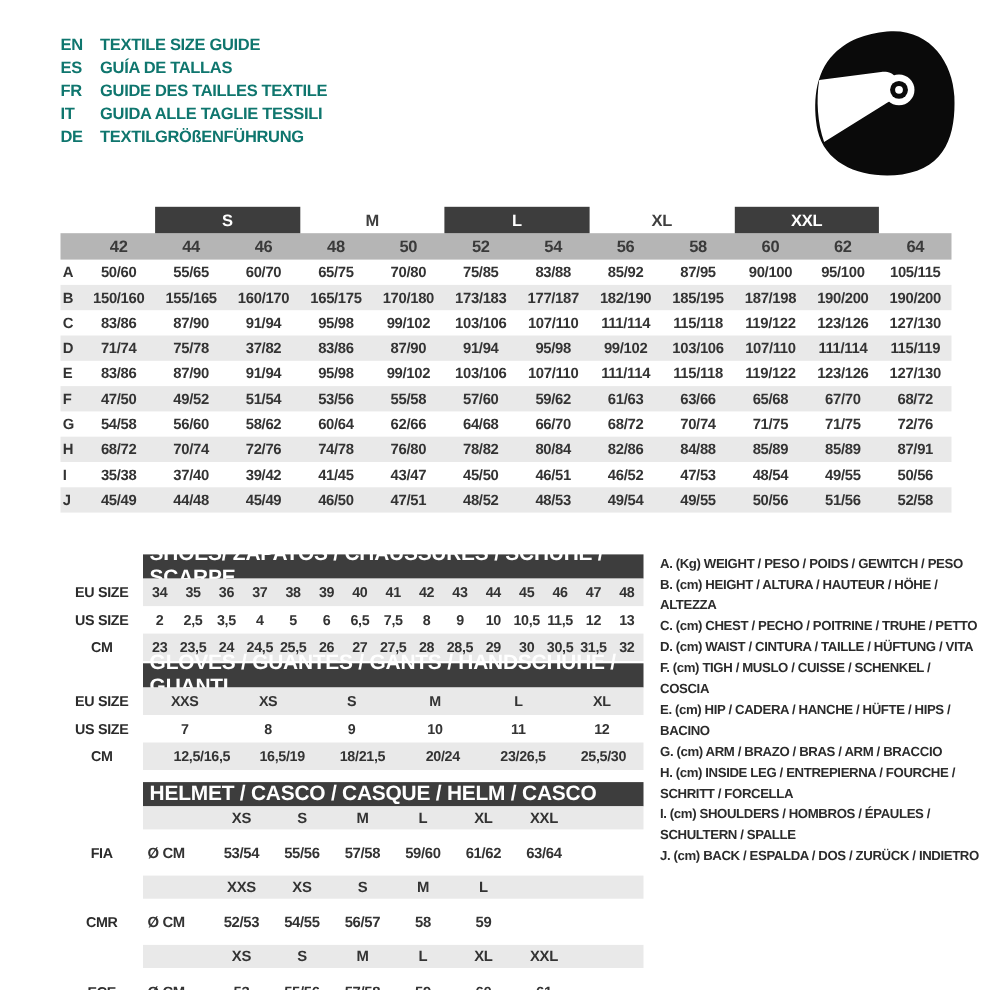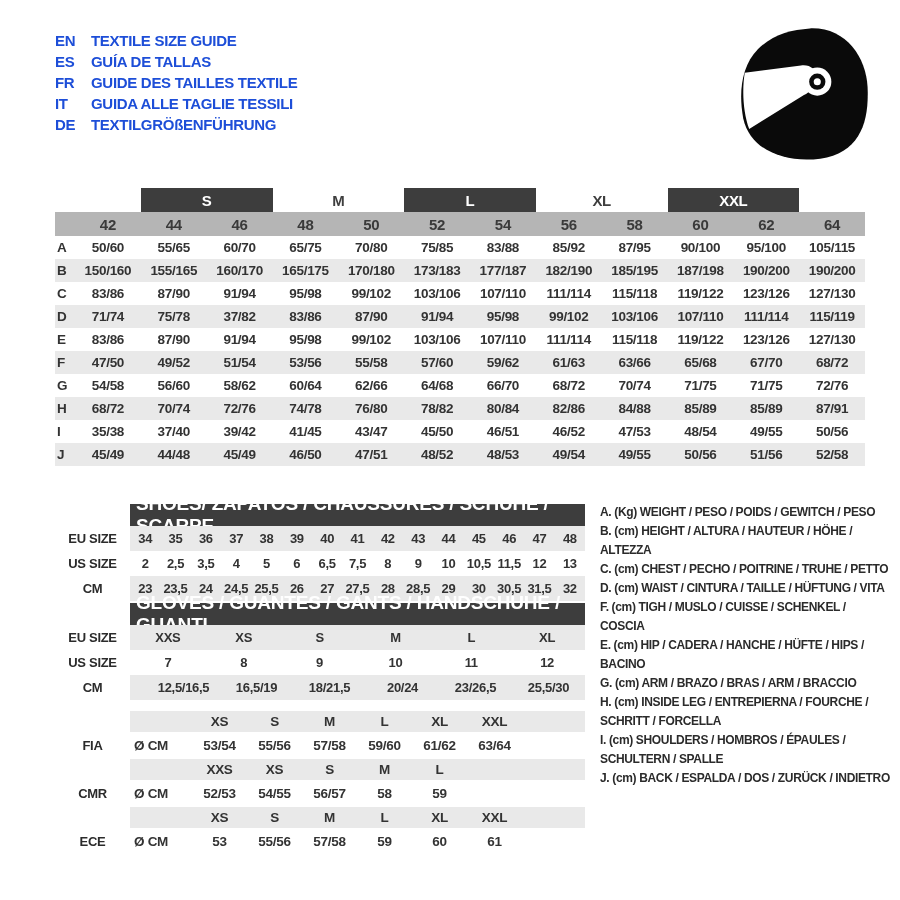--- a/index.html
+++ b/index.html
@@ -3,21 +3,21 @@
 <meta charset="utf-8">
 <style>
   html,body{margin:0;padding:0;}
   body{
     width:900px;height:900px;position:relative;background:#ffffff;
     font-family:"Liberation Sans",sans-serif;color:#2f2f2f;overflow:hidden;
   }
   
   #lang-header{position:absolute;left:55px;top:30px;}
   .lang-row{display:grid;grid-template-columns:36px auto;line-height:21px;
-    font-size:15px;font-weight:700;letter-spacing:-0.3px;color:#1d4ed8;}
+    font-size:15px;font-weight:700;letter-spacing:-0.3px;color:#0f766e;}
   
   #helmet-icon{position:absolute;left:727px;top:20px;width:148px;height:150px;}
   
   #textile-table{position:absolute;left:55px;top:188px;width:810px;font-weight:700;letter-spacing:-0.3px;}
   .t-letter-row{display:grid;grid-template-columns:20px repeat(12,1fr);height:24px;align-items:stretch;}
   .t-letter-row .letter{display:flex;align-items:center;justify-content:center;
     font-size:15px;font-weight:700;}
   .t-letter-row .boxed{background:#3d3d3d;color:#ffffff;}
   .t-letter-row .plain{color:#3f3f3f;}
   .t-row{display:grid;grid-template-columns:20px repeat(12,1fr);align-items:center;text-align:center;}
@@ -31,21 +31,21 @@
   .bar{height:22px;background:#3d3d3d;color:#ffffff;display:flex;align-items:center;
     padding-left:6px;font-size:19px;font-weight:700;letter-spacing:-0.2px;}
   .side-label{font-size:13px;color:#2b2b2b;text-align:center;}
   .s-row{display:grid;height:25px;align-items:center;text-align:center;font-size:13px;color:#333333;}
   .s-row.band{background:#e9e9e9;}
   
   .h-row{display:grid;grid-template-columns:62px repeat(6,55px) 1fr;align-items:center;
     text-align:center;font-size:13.5px;color:#333333;}
   .h-row .unit{text-align:left;padding-left:4px;}
   .h-sizes{height:21px;background:#e9e9e9;}
-  .h-vals{height:27px;}
+  .h-vals{height:42px;}
   
   #legend{position:absolute;left:600px;top:503px;width:292px;
     font-size:12px;font-weight:700;letter-spacing:-0.35px;line-height:19px;color:#2b2b2b;}
 </style>
 </head>
 <body>
 
 <div id="lang-header">
     <div class="lang-row">
       <span class="lang-code">EN</span>
@@ -355,20 +355,24 @@
         <div class="cell">16,5/19</div>
         <div class="cell">18/21,5</div>
         <div class="cell">20/24</div>
         <div class="cell">23/26,5</div>
         <div class="cell">25,5/30</div>
       </div>
     </div>
   </div>
 
 <div class="subtable" id="helmet" style="top:711px">
+  <div class="s-line">
+    <div class="side-label"></div>
+    <div class="bar">HELMET / CASCO / CASQUE / HELM / CASCO</div>
+  </div>
 <div class="s-line">
       <div class="side-label"></div>
       <div class="h-row h-sizes">
         <div class="unit"></div>
         <div class="cell">XS</div>
         <div class="cell">S</div>
         <div class="cell">M</div>
         <div class="cell">L</div>
         <div class="cell">XL</div>
         <div class="cell">XXL</div>

